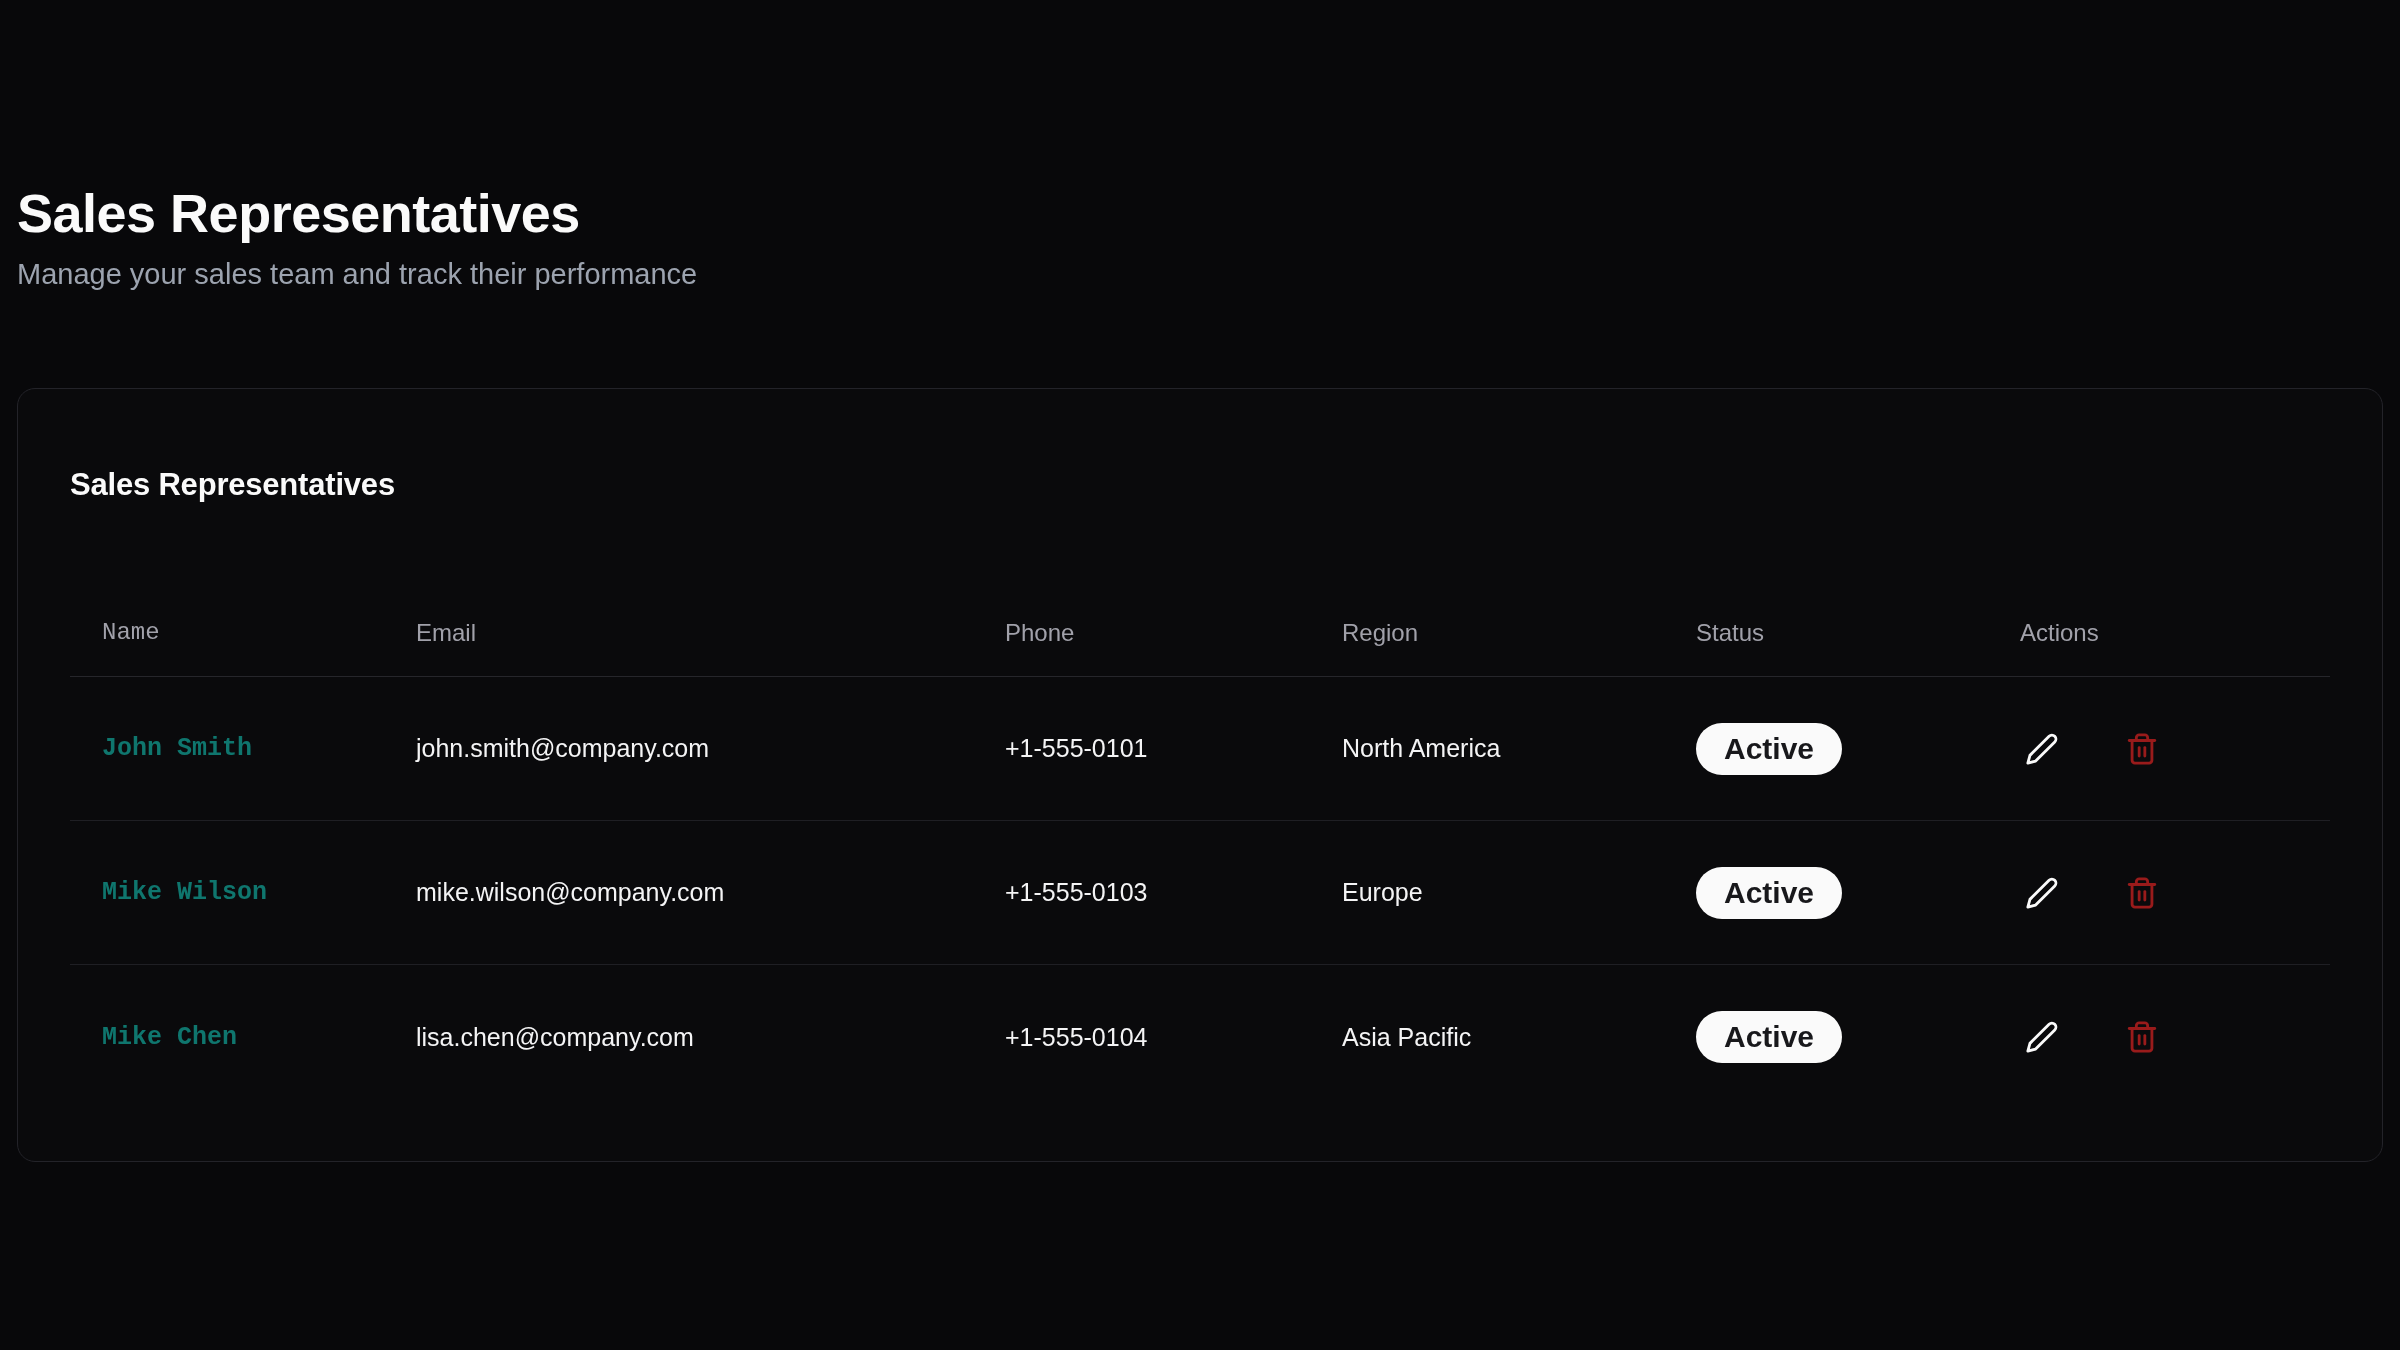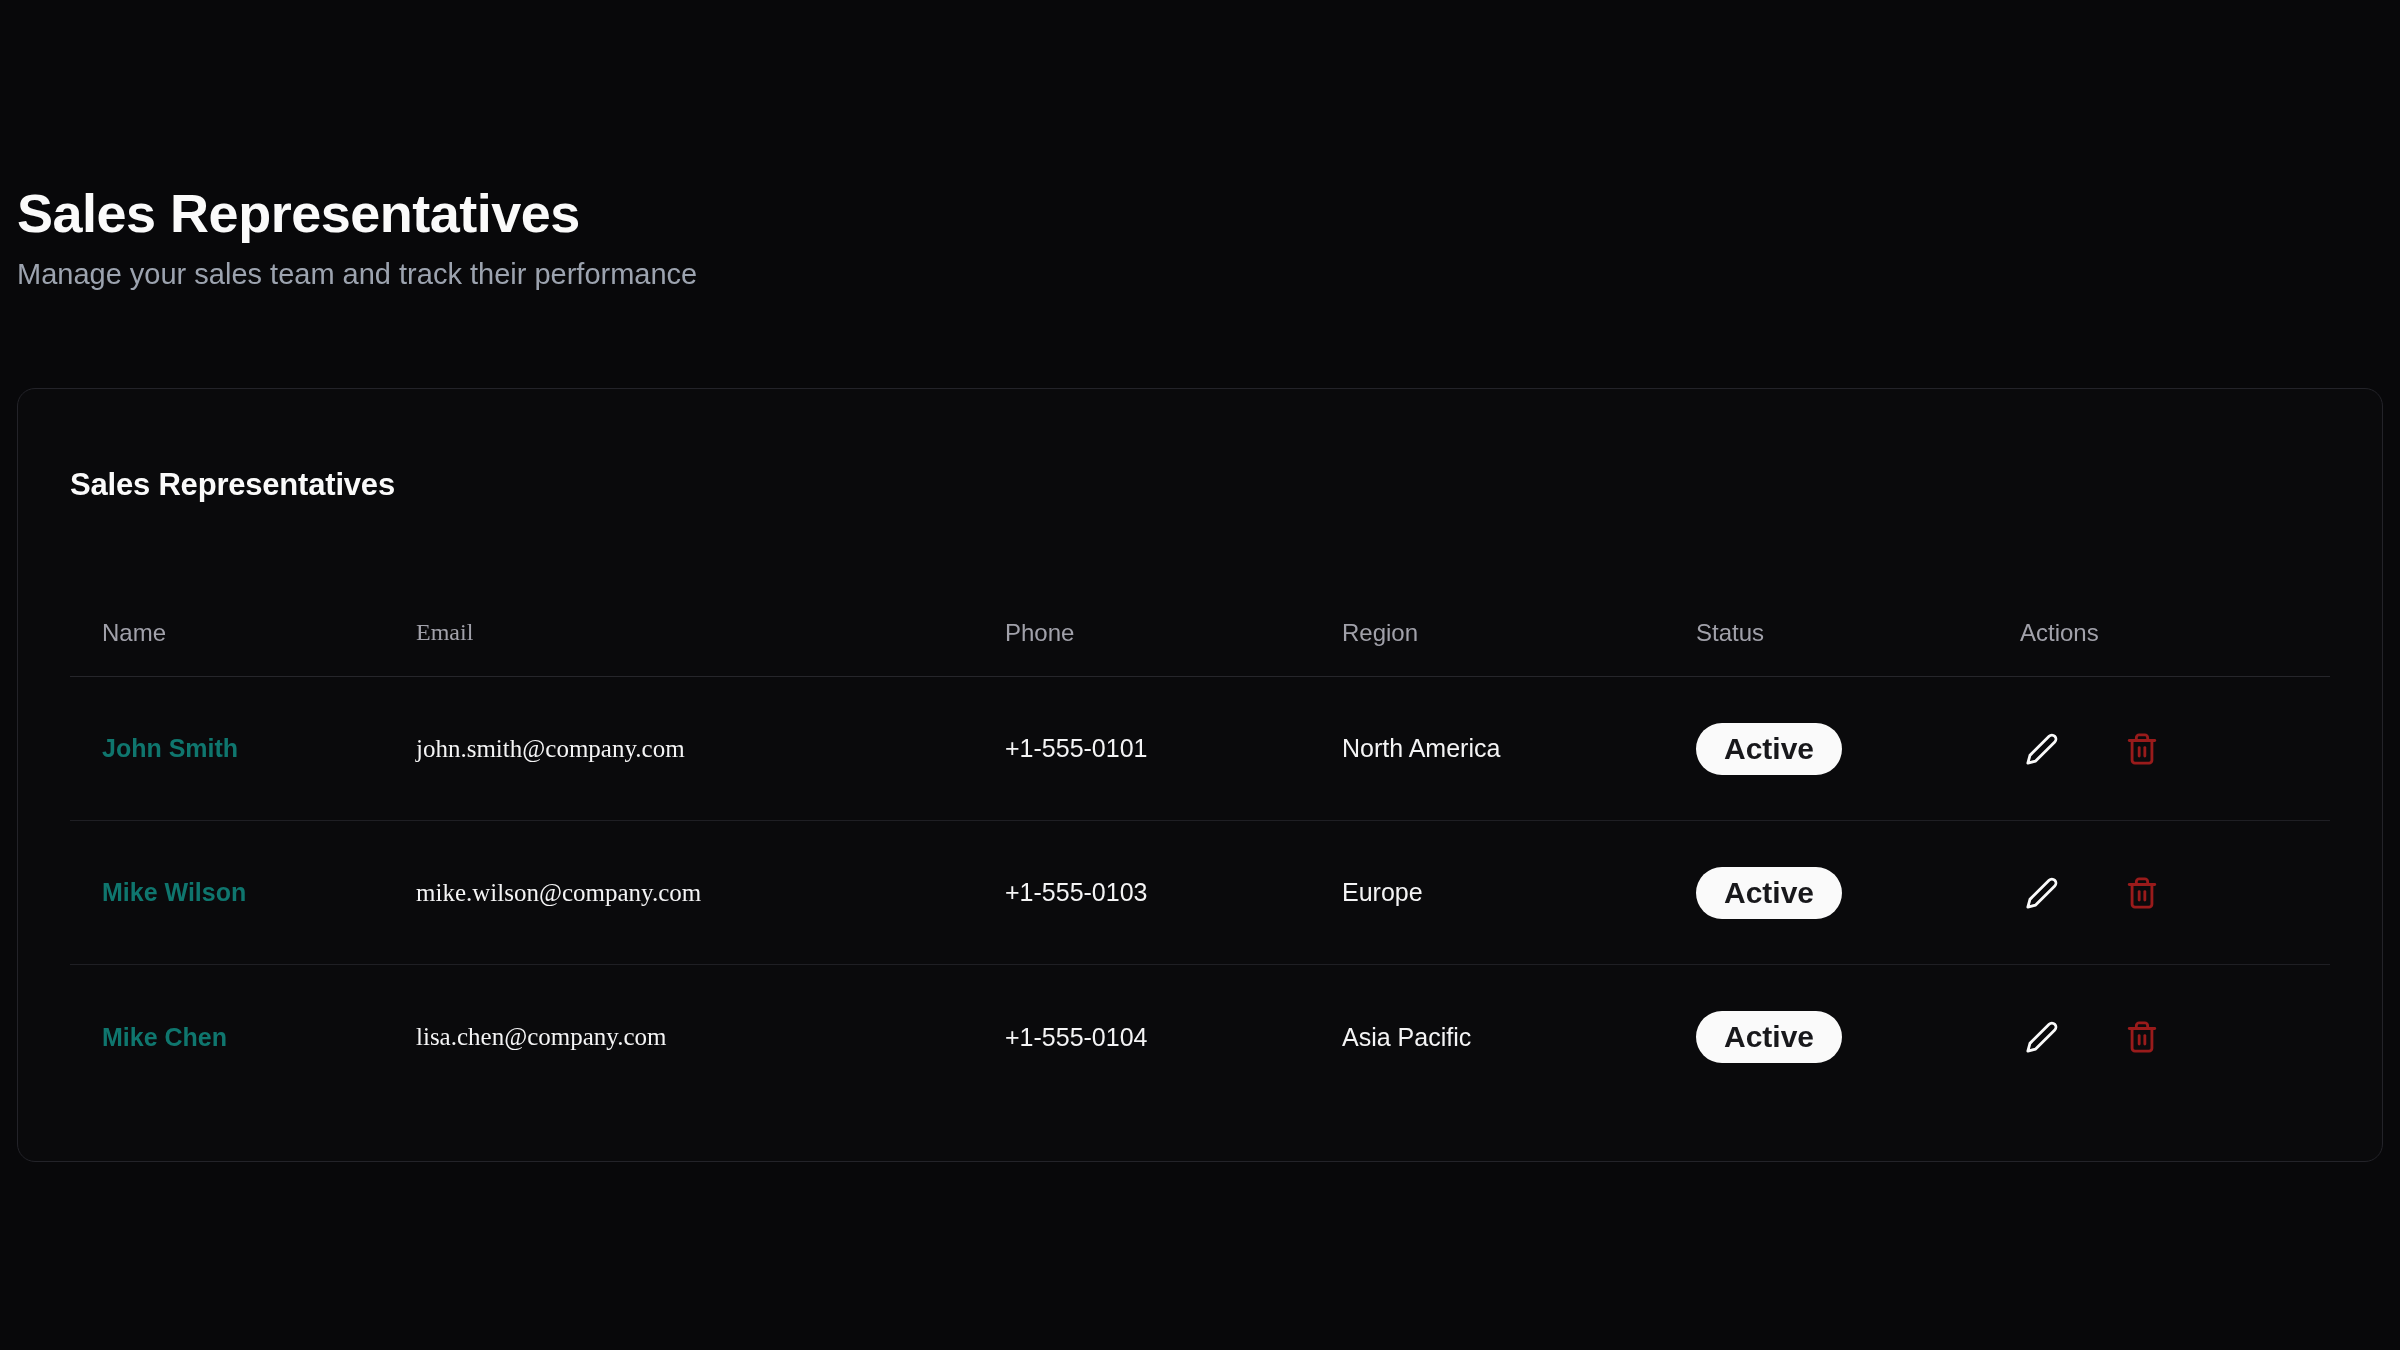--- a/index.html
+++ b/index.html
@@ -77,22 +77,22 @@
     border-bottom: 1px solid #1f1f24;
   }
   .tr.row:last-child { border-bottom: none; }
 
   .td, .th {
     padding: 0 32px;
     flex: 0 0 auto;
     white-space: nowrap;
     overflow: hidden;
   }
-  .c-name   { width: 314px; }
-  .c-email  { width: 589px; font-family: Liberation Serif, serif; }
+  .c-name   { width: 314px; font-family: Liberation Mono, monospace; }
+  .c-email  { width: 589px; }
   .c-phone  { width: 337px; }
   .c-region { width: 354px; }
   .c-status { width: 324px; }
   .c-actions{ flex: 1 1 auto; }
 
   .th {
     color: #a1a1aa;
     font-size: 24px;
     font-weight: 500;
   }

